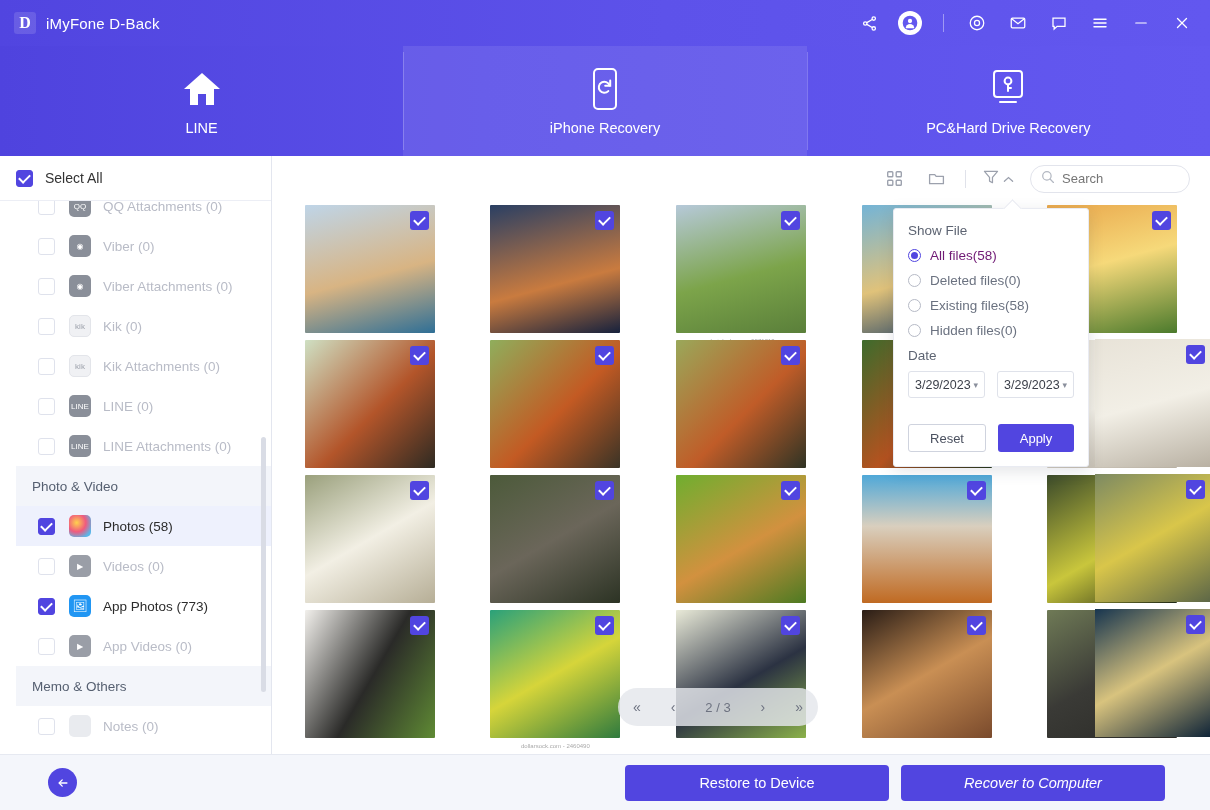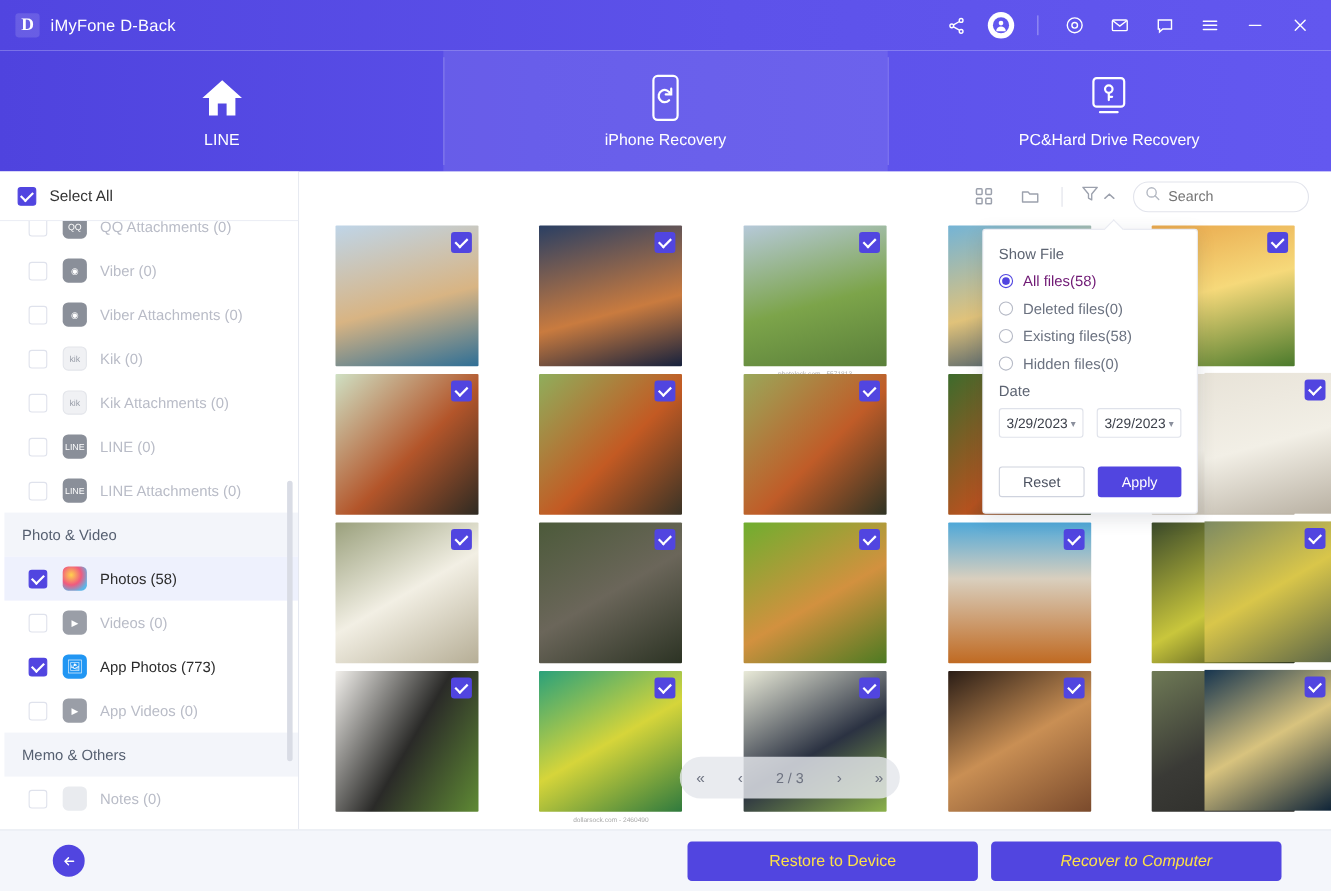--- a/index.html
+++ b/index.html
@@ -56,21 +56,21 @@
     border-bottom:1px solid #eceef5; background:#fff;
   }
   .selectall .lb{ font-size:14px; color:#333; margin-left:12px;}
   .cbx{ width:17px;height:17px;border:1px solid #c5c9d6;border-radius:3px;background:#fff;
         display:flex;align-items:center;justify-content:center;flex:none;}
   .cbx.checked{ background:#5145e0;border-color:#5145e0;}
   .cbx.checked::after{content:"";width:9px;height:5px;border-left:2px solid #fff;border-bottom:2px solid #fff;transform:rotate(-45deg);margin-top:-2px;}
   .cbx.dim{ border-color:#dfe2ec; }
 
   .sb-scroll{ position:absolute; left:0; right:0; top:45px; bottom:0; overflow:hidden;}
-  .sb-inner{ position:absolute; left:4px; right:0; top:-15px; }
+  .sb-inner{ position:absolute; left:16px; right:0; top:-15px; }
   .sb-row{ height:40px; display:flex; align-items:center; padding-left:22px; }
   .sb-row.sel{ background:#eef1fd; }
   .sb-ic{ width:22px;height:22px;border-radius:5px;margin-left:14px;flex:none;
           display:flex;align-items:center;justify-content:center;font-size:8px;color:#fff;overflow:hidden;}
   .sb-lb{ margin-left:12px; font-size:13.5px; color:#b9bcc7; }
   .sb-row.on .sb-lb{ color:#2c2c2c; }
   .sb-group{ height:40px; display:flex;align-items:center; padding-left:16px;
              background:#f3f5fa; font-size:13.5px; color:#555f70;}
   .sb-thumb{ position:absolute; width:5px; border-radius:3px; background:#d9dce5;
              right:5px; top:236px; height:255px;}
@@ -125,21 +125,21 @@
              font-size:13px;color:#4b5160;cursor:pointer;font-family:"Liberation Sans",sans-serif;}
   .btn-apply{flex:1;height:28px;border:0;border-radius:3px;background:#5145e0;color:#fff;
              font-size:13px;cursor:pointer;font-family:"Liberation Sans",sans-serif;}
 
   
   .footer{ position:absolute; left:0; bottom:0; width:1210px; height:56px;
            background:#f4f6fb; border-top:1px solid #e6e9f1; display:flex; align-items:center;}
   .backbtn{ margin-left:48px; width:29px;height:29px;border-radius:50%;background:#5145e0;
             display:flex;align-items:center;justify-content:center;cursor:pointer;}
   .fspacer{flex:1;}
-  .fbtn{ height:36px; border:0; border-radius:4px; background:#5145e0; color:#fde047;
+  .fbtn{ height:36px; border:0; border-radius:4px; background:#5145e0; color:#ffffff;
          font-size:14.5px; cursor:pointer; font-family:"Liberation Sans",sans-serif;}
   .fbtn.a{width:264px;margin-right:12px;}
   .fbtn.b{width:264px;margin-right:45px;font-style:italic;}
 </style>
 </head>
 <body>
 
 <div class="titlebar">
   <div class="app-logo">D</div>
   <div class="app-title">iMyFone D-Back</div>

